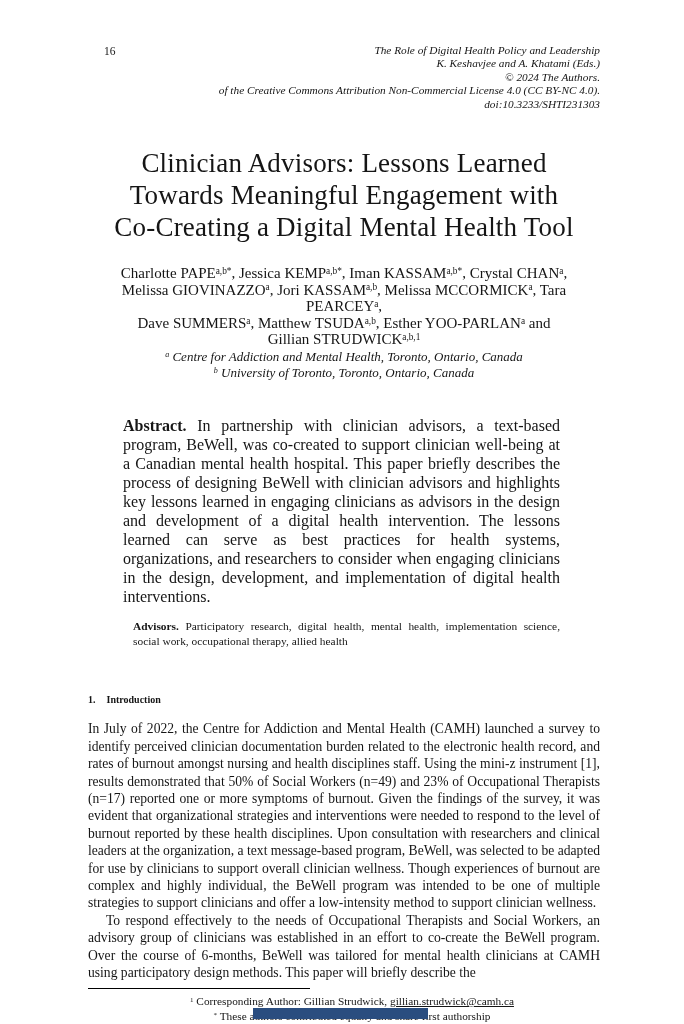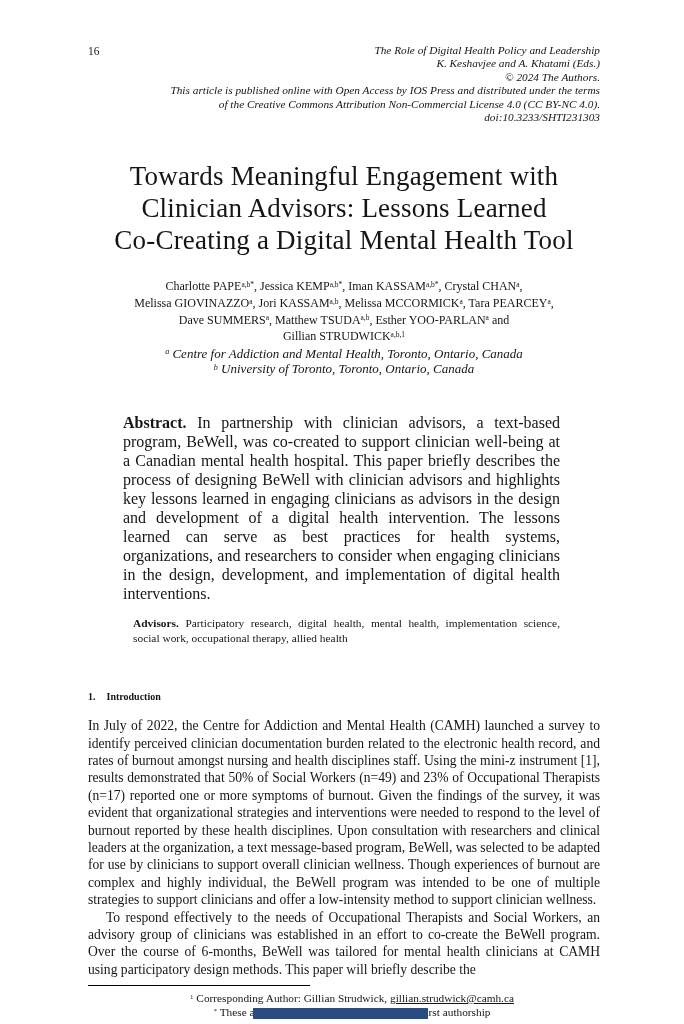--- a/index.html
+++ b/index.html
@@ -8,26 +8,26 @@
     width:684px; height:1024px;
     background:#ffffff;
     color:#151515;
     font-family:"Liberation Serif","DejaVu Serif",serif;
     overflow:hidden;
     box-sizing:border-box;
     padding:44px 84px 0 88px;
   }
   
   .header-row { position:relative; }
-  .page-num { position:absolute; left:0; top:1px; font-size:11.5px; }
+  .page-num { position:absolute; left:16px; top:1px; font-size:11.5px; }
   .journal-header { text-align:right; font-style:italic; font-size:11.3px; line-height:13.4px; }
   
   .paper-title { margin:36px 0 0 0; text-align:center; font-weight:normal; font-size:27px; line-height:32px; letter-spacing:0.2px; }
   
-  .authors { margin-top:22px; text-align:center; font-size:12px; line-height:16.6px; }
+  .authors { margin-top:22px; text-align:center; font-size:15px; line-height:16.6px; }
   .affiliations { margin-top:1px; text-align:center; font-style:italic; font-size:13px; line-height:15.6px; }
   
   .abstract-block { margin:36px 40px 0 35px; font-size:16px; line-height:19px; text-align:justify; }
   .keywords-block { margin:13px 40px 0 45px; font-size:11.4px; line-height:14.6px; text-align:justify; }
   
   .section-heading { margin-top:46px; font-size:10px; font-weight:bold; }
   .section-heading .num { display:inline-block; margin-right:11px; }
   
   .body-text { margin-top:15px; font-size:13.6px; line-height:17.4px; text-align:justify; }
   .body-text p { margin:0; }
@@ -47,29 +47,28 @@
 <body>
 
 <div class="page">
 
   <div class="header-row">
     <span class="page-num">16</span>
     <div class="journal-header">
       <div>The Role of Digital Health Policy and Leadership</div>
       <div>K. Keshavjee and A. Khatami (Eds.)</div>
       <div>© 2024 The Authors.</div>
-      <div>This article is published online with Open Access by IOS Press and distributed under the terms</div>
       <div>of the Creative Commons Attribution Non-Commercial License 4.0 (CC BY-NC 4.0).</div>
       <div>doi:10.3233/SHTI231303</div>
     </div>
   </div>
 
   <h1 class="paper-title">
+    <div>Clinician Advisors: Lessons Learned</div>
     <div>Towards Meaningful Engagement with</div>
-    <div>Clinician Advisors: Lessons Learned</div>
     <div>Co-Creating a Digital Mental Health Tool</div>
   </h1>
 
   <div class="authors">
     <div><span>Charlotte PAPE</span><sup>a,b*</sup><span>, Jessica KEMP</span><sup>a,b*</sup><span>, Iman KASSAM</span><sup>a,b*</sup><span>, Crystal CHAN</span><sup>a</sup><span>,</span></div>
     <div><span>Melissa GIOVINAZZO</span><sup>a</sup><span>, Jori KASSAM</span><sup>a,b</sup><span>, Melissa MCCORMICK</span><sup>a</sup><span>, Tara PEARCEY</span><sup>a</sup><span>,</span></div>
     <div><span>Dave SUMMERS</span><sup>a</sup><span>, Matthew TSUDA</span><sup>a,b</sup><span>, Esther YOO-PARLAN</span><sup>a</sup><span> and</span></div>
     <div><span>Gillian STRUDWICK</span><sup>a,b,1</sup></div>
   </div>
 

